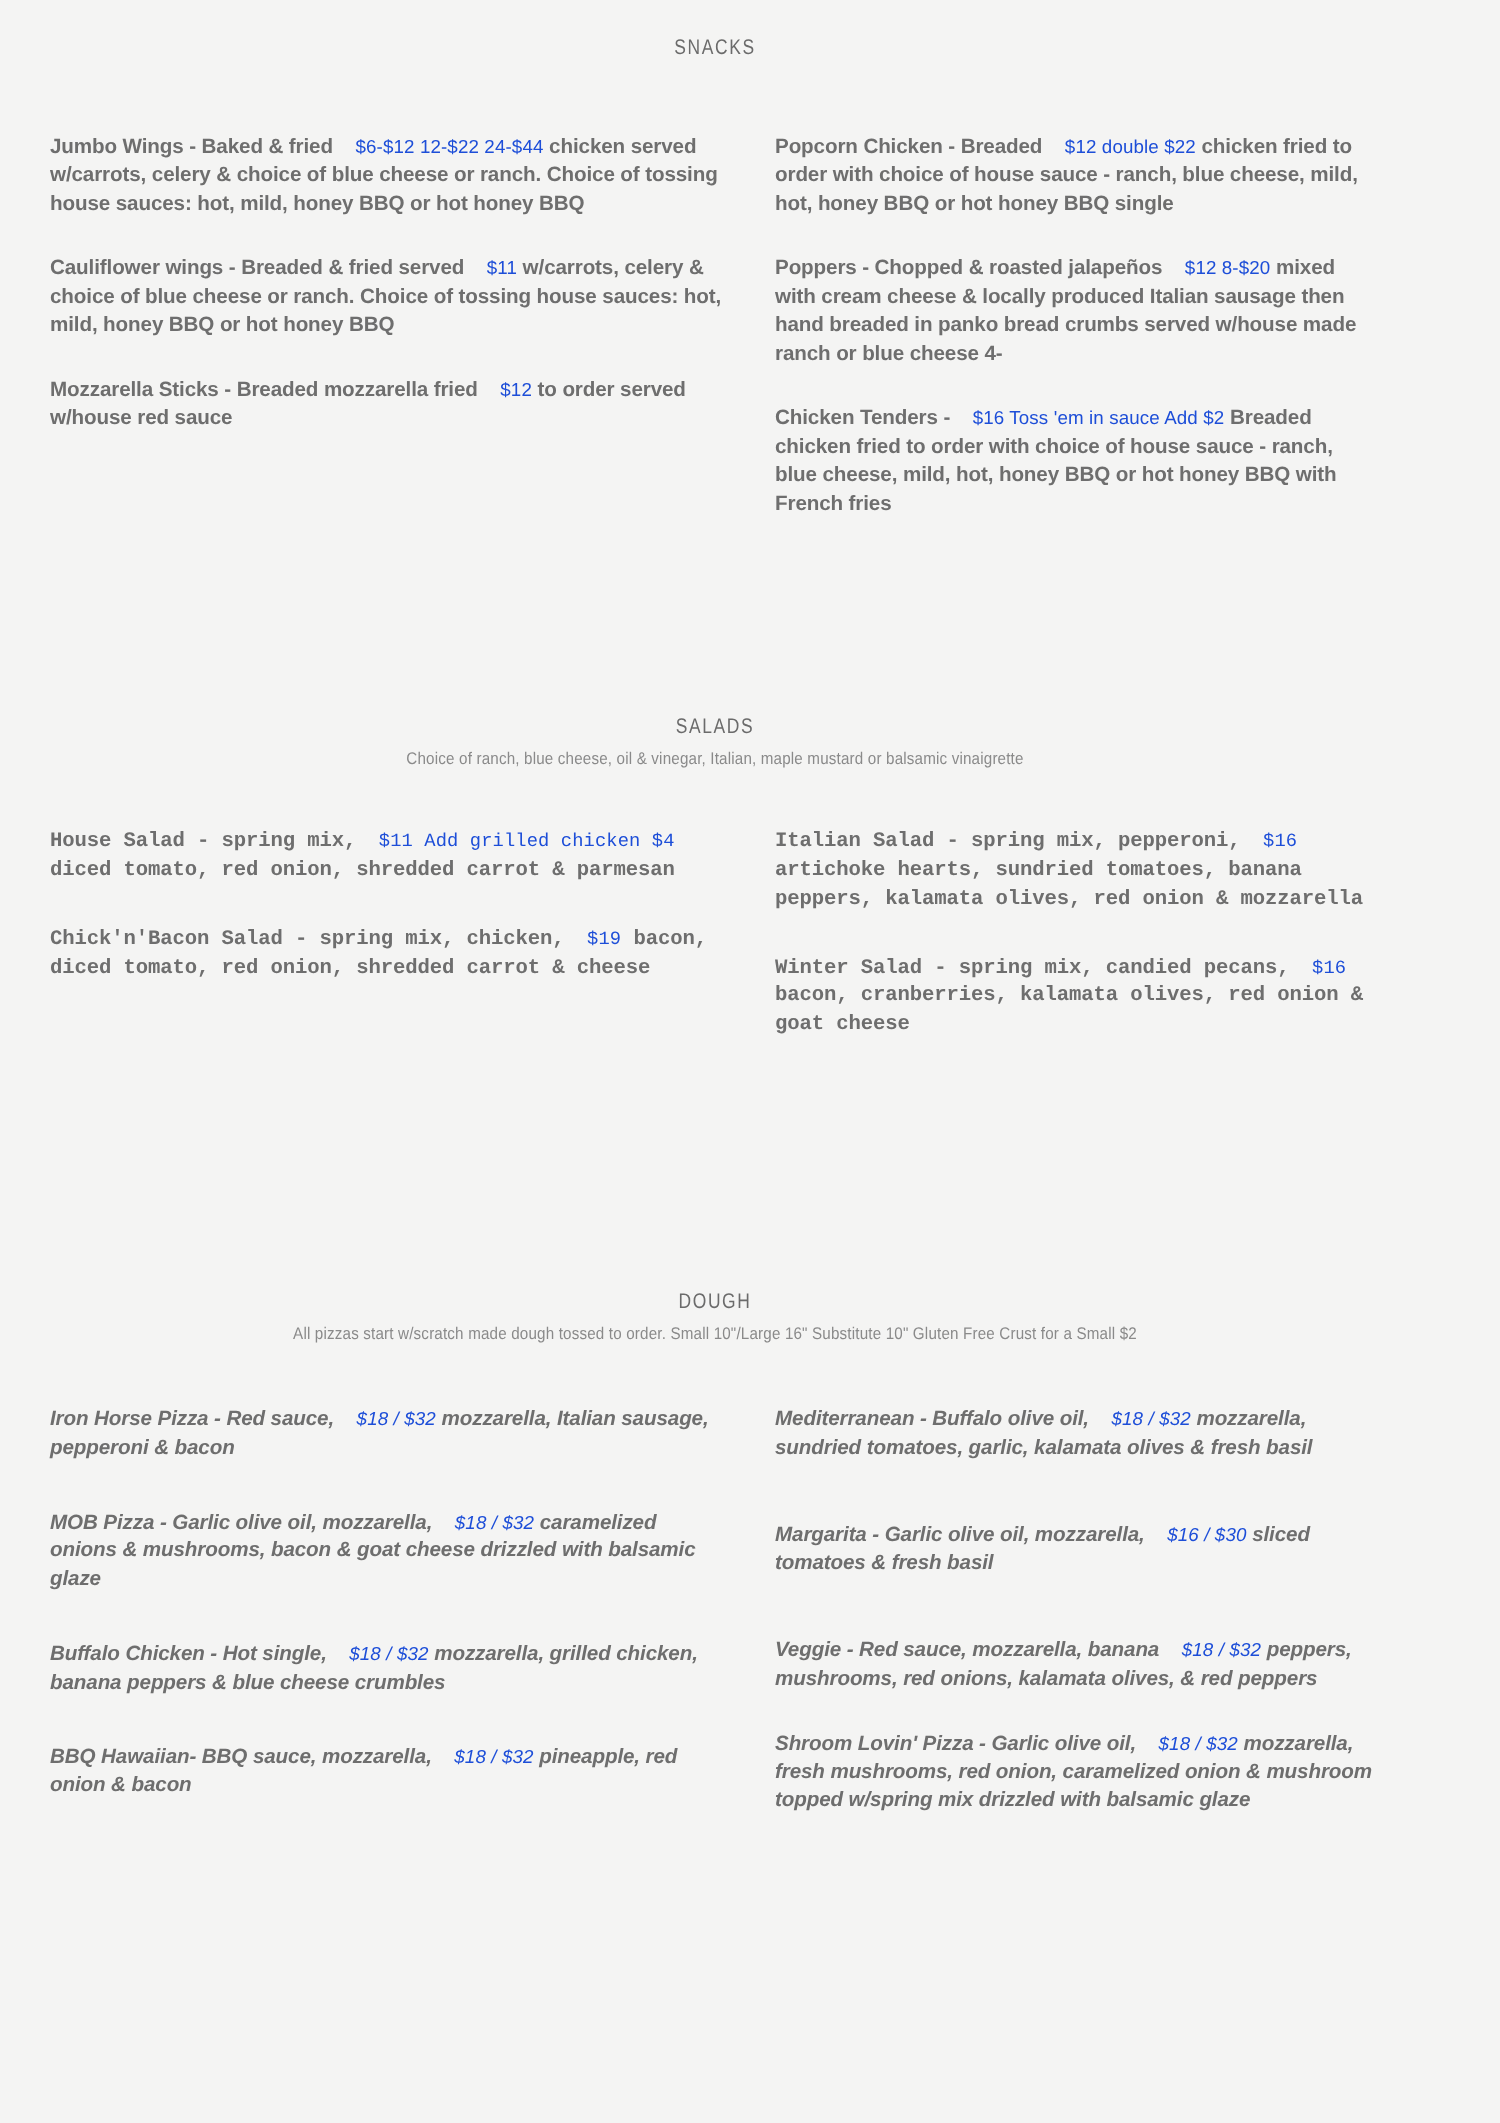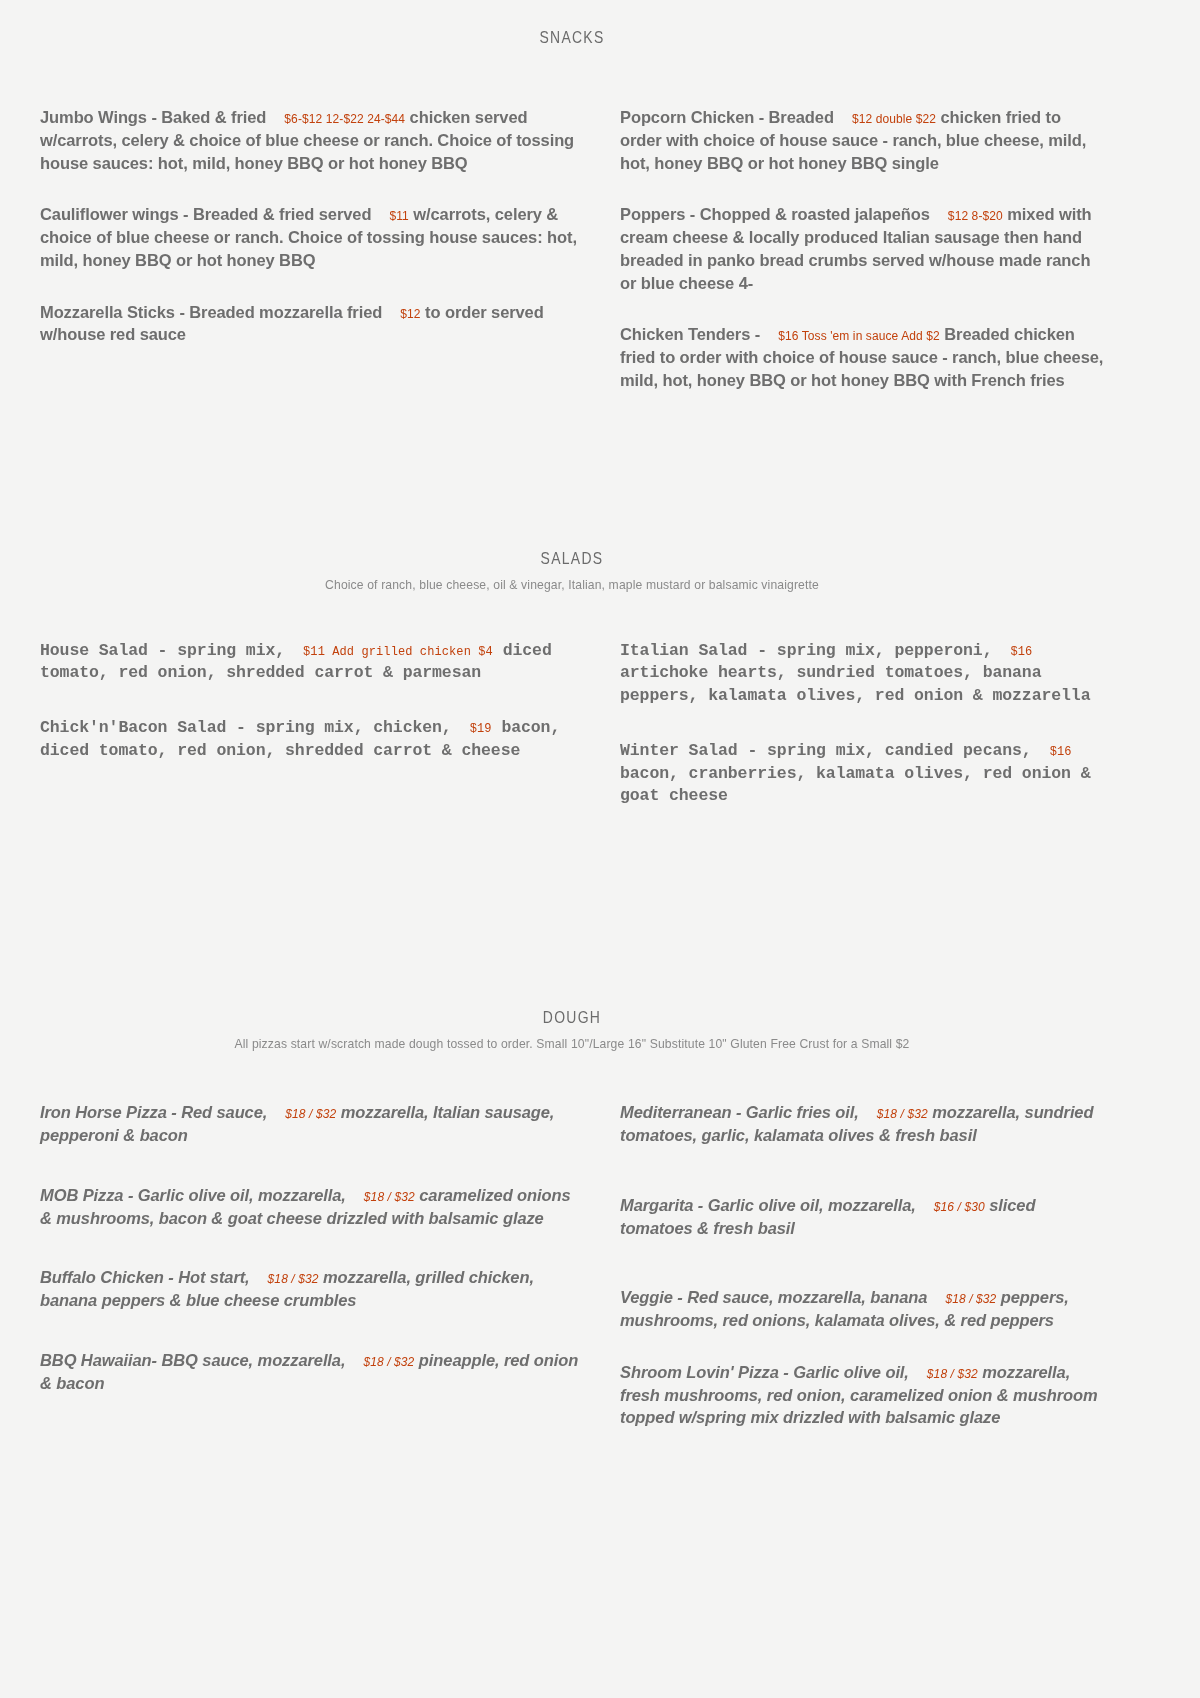--- a/index.html
+++ b/index.html
@@ -54,22 +54,22 @@
   }
   .item-body {
     font-size: 16.5px;
     line-height: 1.38;
     color: #6e6e6e;
     font-weight: bold;
     letter-spacing: -0.1px;
   }
   .item-price {
     font-weight: normal;
-    color: #c2410c;
-    font-size: 12px;
+    color: #1d4ed8;
+    font-size: 15px;
     letter-spacing: 0.1px;
     white-space: nowrap;
   }
   .price-gap { display: inline-block; width: 18px; }
 
   
   #snacks-header { margin-top: 28px; }
   #snacks-items { margin-top: 58px; }
   #salads-header { margin-top: 128px; }
   #salads-items { margin-top: 48px; font-family: Liberation Mono, monospace; }
@@ -206,39 +206,39 @@
 
         <div class="item">
           <div class="item-body">
             <span>MOB Pizza - Garlic olive oil, mozzarella,</span><span class="price-gap"></span><span class="item-price">$18 / $32</span>
             <span>caramelized onions &amp; mushrooms, bacon &amp; goat cheese drizzled with balsamic glaze</span>
           </div>
         </div>
 
         <div class="item">
           <div class="item-body">
-            <span>Buffalo Chicken - Hot start,</span><span class="price-gap"></span><span class="item-price">$18 / $32</span>
+            <span>Buffalo Chicken - Hot single,</span><span class="price-gap"></span><span class="item-price">$18 / $32</span>
             <span>mozzarella, grilled chicken, banana peppers &amp; blue cheese crumbles</span>
           </div>
         </div>
 
         <div class="item">
           <div class="item-body">
             <span>BBQ Hawaiian- BBQ sauce, mozzarella,</span><span class="price-gap"></span><span class="item-price">$18 / $32</span>
             <span>pineapple, red onion &amp; bacon</span>
           </div>
         </div>
 
       </div>
 
       <div class="col dough-right">
 
         <div class="item">
           <div class="item-body">
-            <span>Mediterranean - Garlic fries oil,</span><span class="price-gap"></span><span class="item-price">$18 / $32</span>
+            <span>Mediterranean - Buffalo olive oil,</span><span class="price-gap"></span><span class="item-price">$18 / $32</span>
             <span>mozzarella, sundried tomatoes, garlic, kalamata olives &amp; fresh basil</span>
           </div>
         </div>
 
         <div class="spacer-sm"></div>
 
         <div class="item">
           <div class="item-body">
             <span>Margarita - Garlic olive oil, mozzarella,</span><span class="price-gap"></span><span class="item-price">$16 / $30</span>
             <span>sliced tomatoes &amp; fresh basil</span>

